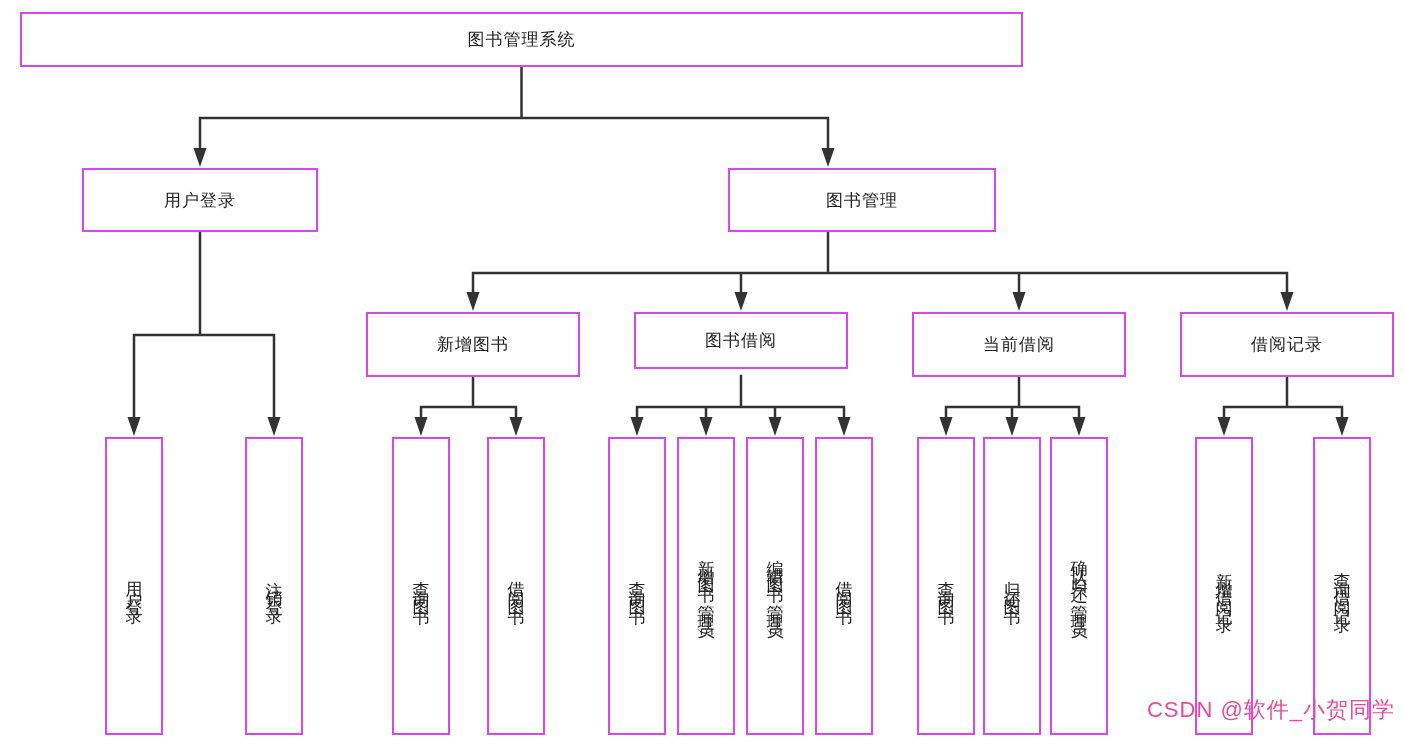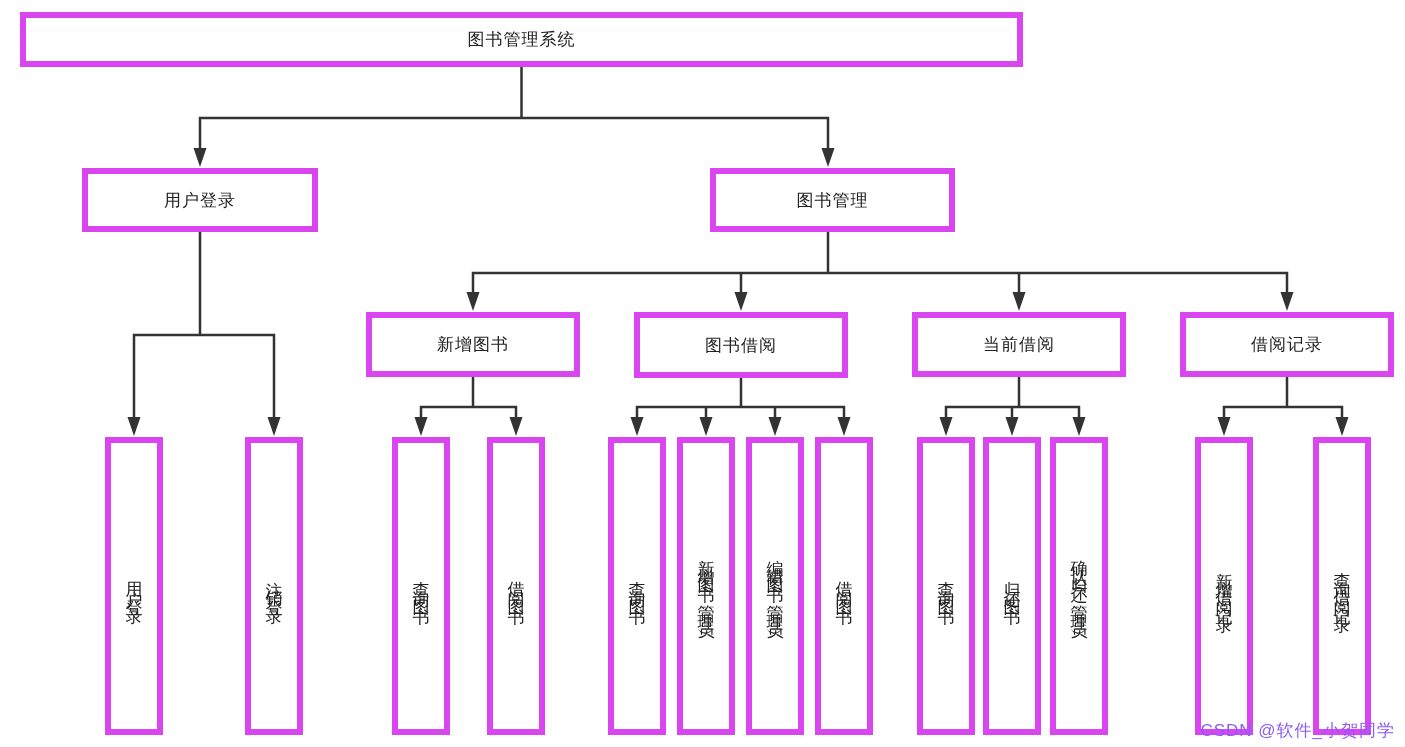--- a/index.html
+++ b/index.html
@@ -13,43 +13,43 @@
     color: #212121;
   }
   .connectors {
     position: absolute;
     left: 0; top: 0;
     width: 1405px; height: 747px;
   }
   .box {
     position: absolute;
     box-sizing: border-box;
-    border: 6px solid #d946ef;
+    border: 2px solid #d946ef;
     background: #ffffff;
     display: flex;
     align-items: center;
     justify-content: center;
     font-size: 17px;
     letter-spacing: 1px;
     color: #212121;
   }
   .vbox .vtext {
     writing-mode: vertical-rl;
     text-orientation: mixed;
     letter-spacing: 9px;
     white-space: nowrap;
     font-size: 17px;
   }
   .watermark {
     position: absolute;
     right: 10px;
-    bottom: 5px;
-    font-size: 17px;
+    bottom: 22px;
+    font-size: 22px;
     letter-spacing: 1px;
-    color: #8b5cf6;
+    color: #ec4899;
   }
 </style>
 </head>
 <body>
 
 <div class="stage">
 
   <svg class="connectors" viewBox="0 0 1405 747" xmlns="http://www.w3.org/2000/svg">
     <g stroke="#333333" stroke-width="2.5" fill="none" stroke-linecap="square">
 
@@ -89,24 +89,24 @@
       <polygon points="1012,436 1005.5,417 1018.5,417"></polygon>
       <polygon points="1079,436 1072.5,417 1085.5,417"></polygon>
       <polygon points="1224,436 1217.5,417 1230.5,417"></polygon>
       <polygon points="1342,436 1335.5,417 1348.5,417"></polygon>
     </g>
   </svg>
 
   <div class="box" style="left:20px; top:12px; width:1003px; height:55px;">图书管理系统</div>
 
   <div class="box" style="left:82px; top:168px; width:236px; height:64px;">用户登录</div>
-  <div class="box" style="left:710px; top:168px; width:245px; height:64px;">图书管理</div>
+  <div class="box" style="left:728px; top:168px; width:268px; height:64px;">图书管理</div>
 
   <div class="box" style="left:366px; top:312px; width:214px; height:65px;">新增图书</div>
-  <div class="box" style="left:634px; top:312px; width:214px; height:66px;">图书借阅</div>
+  <div class="box" style="left:634px; top:312px; width:214px; height:57px;">图书借阅</div>
   <div class="box" style="left:1180px; top:312px; width:214px; height:65px;">借阅记录</div>
   <div class="box" style="left:912px; top:312px; width:214px; height:65px;">当前借阅</div>
 
   <div class="box vbox" style="left:105px; top:437px; width:58px; height:298px;">
     <span class="vtext">用户登录</span>
   </div>
   <div class="box vbox" style="left:245px; top:437px; width:58px; height:298px;">
     <span class="vtext">注销登录</span>
   </div>
 

